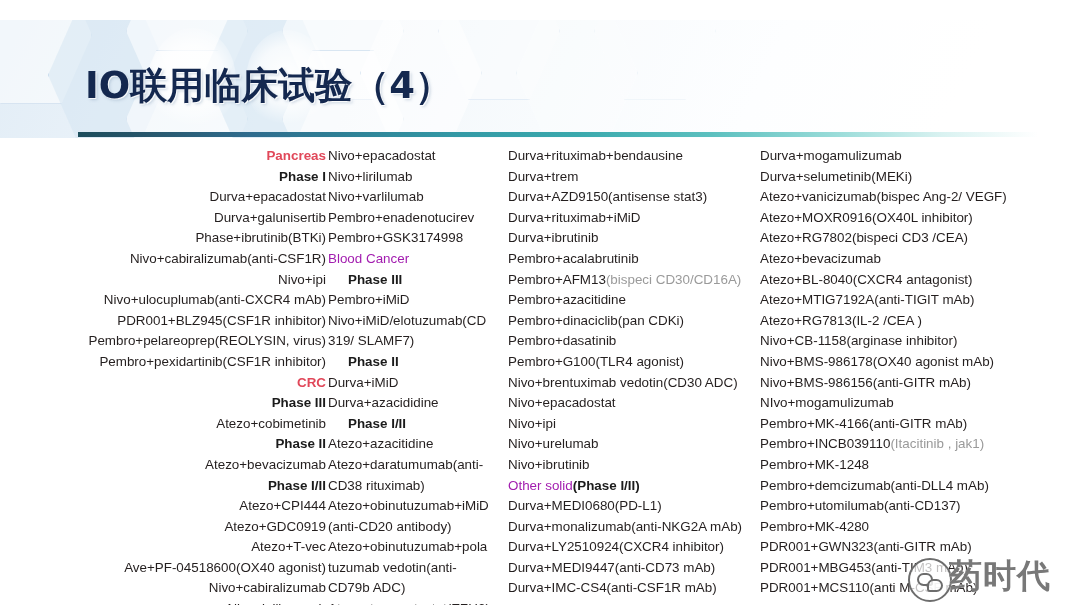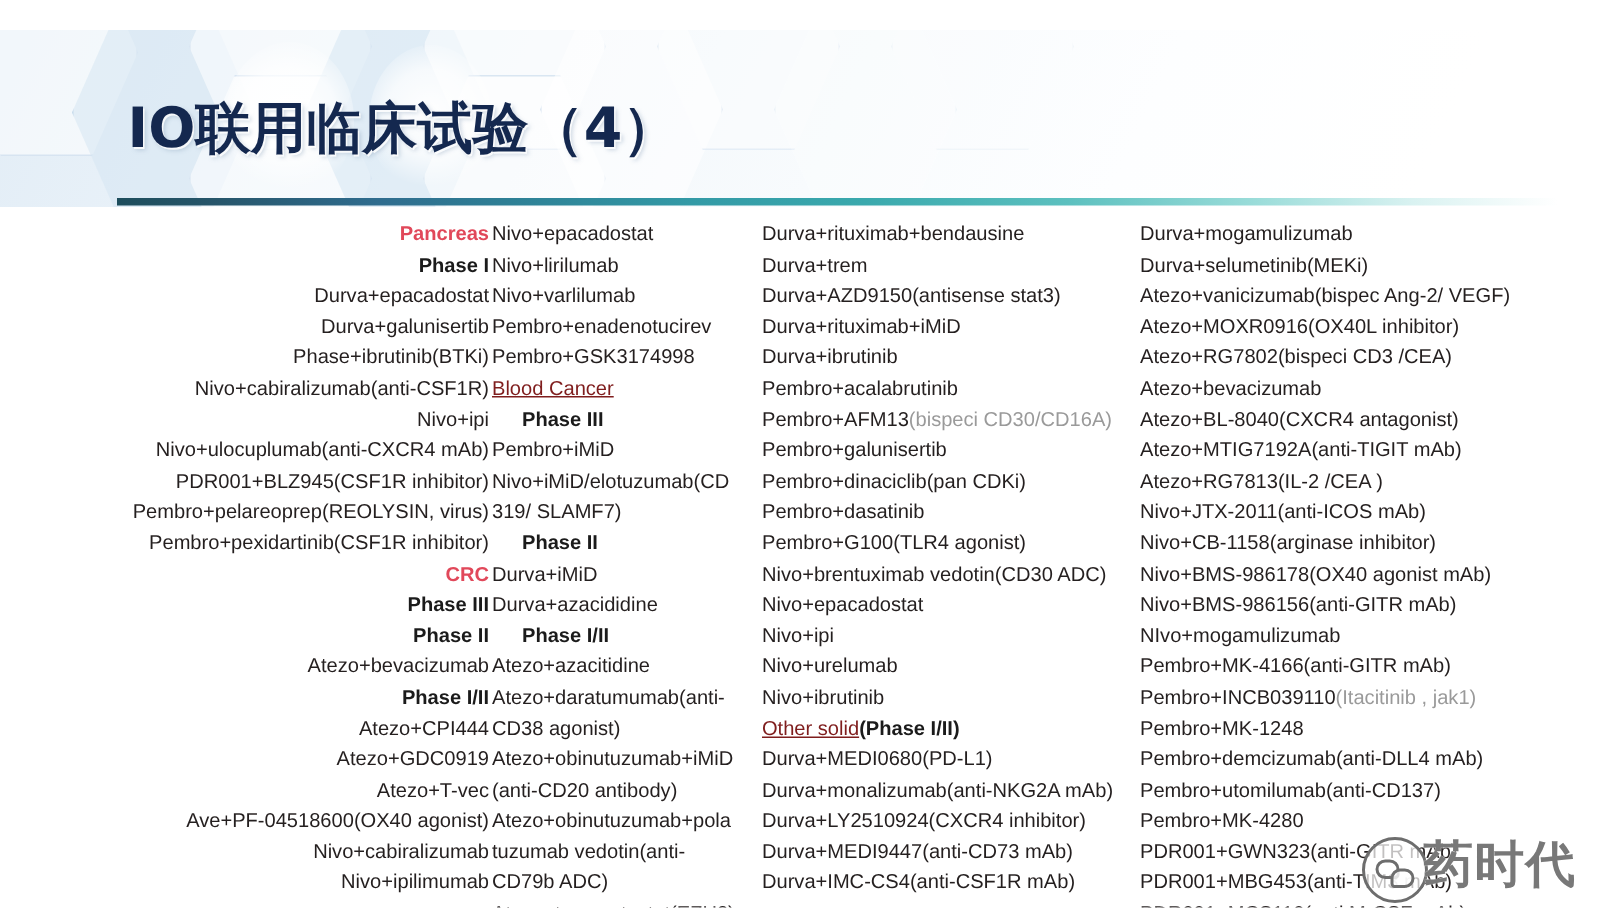--- a/index.html
+++ b/index.html
@@ -61,21 +61,21 @@
     line-height:20.6px;
     color:#241f1f;
   }
   #col1{left:76px;width:250px;text-align:right;}
   #col2{left:328px;width:180px;}
   #col3{left:508px;width:250px;}
   #col4{left:760px;width:312px;}
 
   .line{white-space:pre-wrap;}
   .cat{color:#e1485a;font-weight:bold;}
-  .cat-light{color:#7f1d1d;font-weight:normal;text-decoration:underline;}
+  .cat-light{color:#a21caf;font-weight:normal;}
   .phase{font-weight:bold;color:#1b1b1b;padding-left:20px;}
   .gray{color:#9a9a9a;}
   .mixed b{font-weight:bold;color:#1b1b1b;}
   .mixed .cat-light{font-weight:normal;}
 
   
   #watermark{
     position:absolute;left:905px;top:528px;width:168px;height:62px;
     pointer-events:none;
   }
@@ -137,20 +137,21 @@
         <div class="line"><span>Durva+galunisertib</span></div>
         <div class="line"><span>Phase+ibrutinib(BTKi)</span></div>
         <div class="line"><span>Nivo+cabiralizumab(anti-CSF1R)</span></div>
         <div class="line"><span>Nivo+ipi</span></div>
         <div class="line"><span>Nivo+ulocuplumab(anti-CXCR4 mAb)</span></div>
         <div class="line"><span>PDR001+BLZ945(CSF1R inhibitor)</span></div>
         <div class="line"><span>Pembro+pelareoprep(REOLYSIN, virus)</span></div>
         <div class="line"><span>Pembro+pexidartinib(CSF1R inhibitor)</span></div>
         <div class="line"><span class="cat">CRC</span></div>
         <div class="line"><span class="phase">Phase III</span></div>
+        <div class="line"><span>Atezo+cobimetinib</span></div>
         <div class="line"><span class="phase">Phase II</span></div>
         <div class="line"><span>Atezo+bevacizumab</span></div>
         <div class="line"><span class="phase">Phase I/II</span></div>
         <div class="line"><span>Atezo+CPI444</span></div>
         <div class="line"><span>Atezo+GDC0919</span></div>
         <div class="line"><span>Atezo+T-vec</span></div>
         <div class="line"><span>Ave+PF-04518600(OX40 agonist)</span></div>
         <div class="line"><span>Nivo+cabiralizumab</span></div>
         <div class="line"><span>Nivo+ipilimumab</span></div>
       </div>
@@ -164,37 +165,37 @@
         <div class="line"><span class="phase">Phase III</span></div>
         <div class="line"><span>Pembro+iMiD</span></div>
         <div class="line"><span>Nivo+iMiD/elotuzumab(CD</span></div>
         <div class="line"><span>319/ SLAMF7)</span></div>
         <div class="line"><span class="phase">Phase II</span></div>
         <div class="line"><span>Durva+iMiD</span></div>
         <div class="line"><span>Durva+azacididine</span></div>
         <div class="line"><span class="phase">Phase I/II</span></div>
         <div class="line"><span>Atezo+azacitidine</span></div>
         <div class="line"><span>Atezo+daratumumab(anti-</span></div>
-        <div class="line"><span>CD38 agonist)</span></div>
+        <div class="line"><span>CD38 rituximab)</span></div>
         <div class="line"><span>Atezo+obinutuzumab+iMiD</span></div>
         <div class="line"><span>(anti-CD20 antibody)</span></div>
         <div class="line"><span>Atezo+obinutuzumab+pola</span></div>
         <div class="line"><span>tuzumab vedotin(anti-</span></div>
         <div class="line"><span>CD79b ADC)</span></div>
         <div class="line"><span>Atezo+tazemetostat(EZH2)</span></div>
       </div>
     <div class="col" id="col3">
         <div class="line"><span>Durva+rituximab+bendausine</span></div>
         <div class="line"><span>Durva+trem</span></div>
         <div class="line"><span>Durva+AZD9150(antisense stat3)</span></div>
         <div class="line"><span>Durva+rituximab+iMiD</span></div>
         <div class="line"><span>Durva+ibrutinib</span></div>
         <div class="line"><span>Pembro+acalabrutinib</span></div>
         <div class="line"><span>Pembro+AFM13</span><span class="gray">(bispeci CD30/CD16A)</span></div>
-        <div class="line"><span>Pembro+galunisertib</span></div>
+        <div class="line"><span>Pembro+azacitidine</span></div>
         <div class="line"><span>Pembro+dinaciclib(pan CDKi)</span></div>
         <div class="line"><span>Pembro+dasatinib</span></div>
         <div class="line"><span>Pembro+G100(TLR4 agonist)</span></div>
         <div class="line"><span>Nivo+brentuximab vedotin(CD30 ADC)</span></div>
         <div class="line"><span>Nivo+epacadostat</span></div>
         <div class="line"><span>Nivo+ipi</span></div>
         <div class="line"><span>Nivo+urelumab</span></div>
         <div class="line"><span>Nivo+ibrutinib</span></div>
         <div class="line mixed"><span class="cat-light">Other solid</span><b>(Phase I/II)</b></div>
         <div class="line"><span>Durva+MEDI0680(PD-L1)</span></div>
@@ -206,21 +207,20 @@
     <div class="col" id="col4">
         <div class="line"><span>Durva+mogamulizumab</span></div>
         <div class="line"><span>Durva+selumetinib(MEKi)</span></div>
         <div class="line"><span>Atezo+vanicizumab(bispec Ang-2/ VEGF)</span></div>
         <div class="line"><span>Atezo+MOXR0916(OX40L inhibitor)</span></div>
         <div class="line"><span>Atezo+RG7802(bispeci CD3 /CEA)</span></div>
         <div class="line"><span>Atezo+bevacizumab</span></div>
         <div class="line"><span>Atezo+BL-8040(CXCR4 antagonist)</span></div>
         <div class="line"><span>Atezo+MTIG7192A(anti-TIGIT mAb)</span></div>
         <div class="line"><span>Atezo+RG7813(IL-2 /CEA )</span></div>
-        <div class="line"><span>Nivo+JTX-2011(anti-ICOS mAb)</span></div>
         <div class="line"><span>Nivo+CB-1158(arginase inhibitor)</span></div>
         <div class="line"><span>Nivo+BMS-986178(OX40 agonist mAb)</span></div>
         <div class="line"><span>Nivo+BMS-986156(anti-GITR mAb)</span></div>
         <div class="line"><span>NIvo+mogamulizumab</span></div>
         <div class="line"><span>Pembro+MK-4166(anti-GITR mAb)</span></div>
         <div class="line"><span>Pembro+INCB039110</span><span class="gray">(Itacitinib , jak1)</span></div>
         <div class="line"><span>Pembro+MK-1248</span></div>
         <div class="line"><span>Pembro+demcizumab(anti-DLL4 mAb)</span></div>
         <div class="line"><span>Pembro+utomilumab(anti-CD137)</span></div>
         <div class="line"><span>Pembro+MK-4280</span></div>

